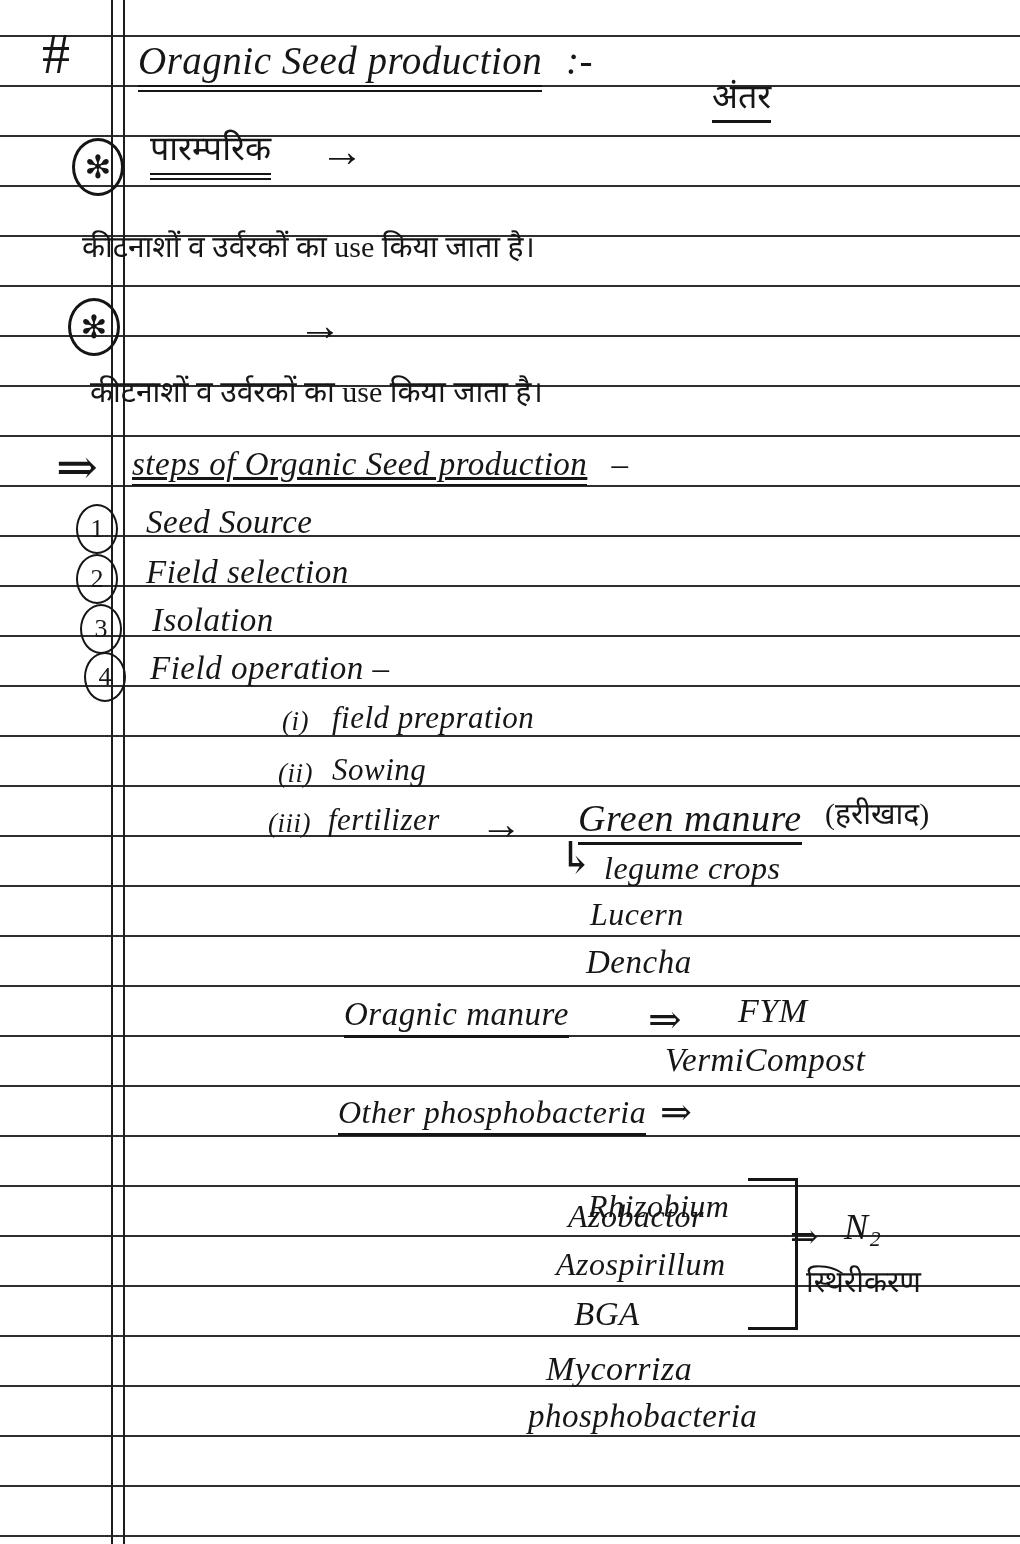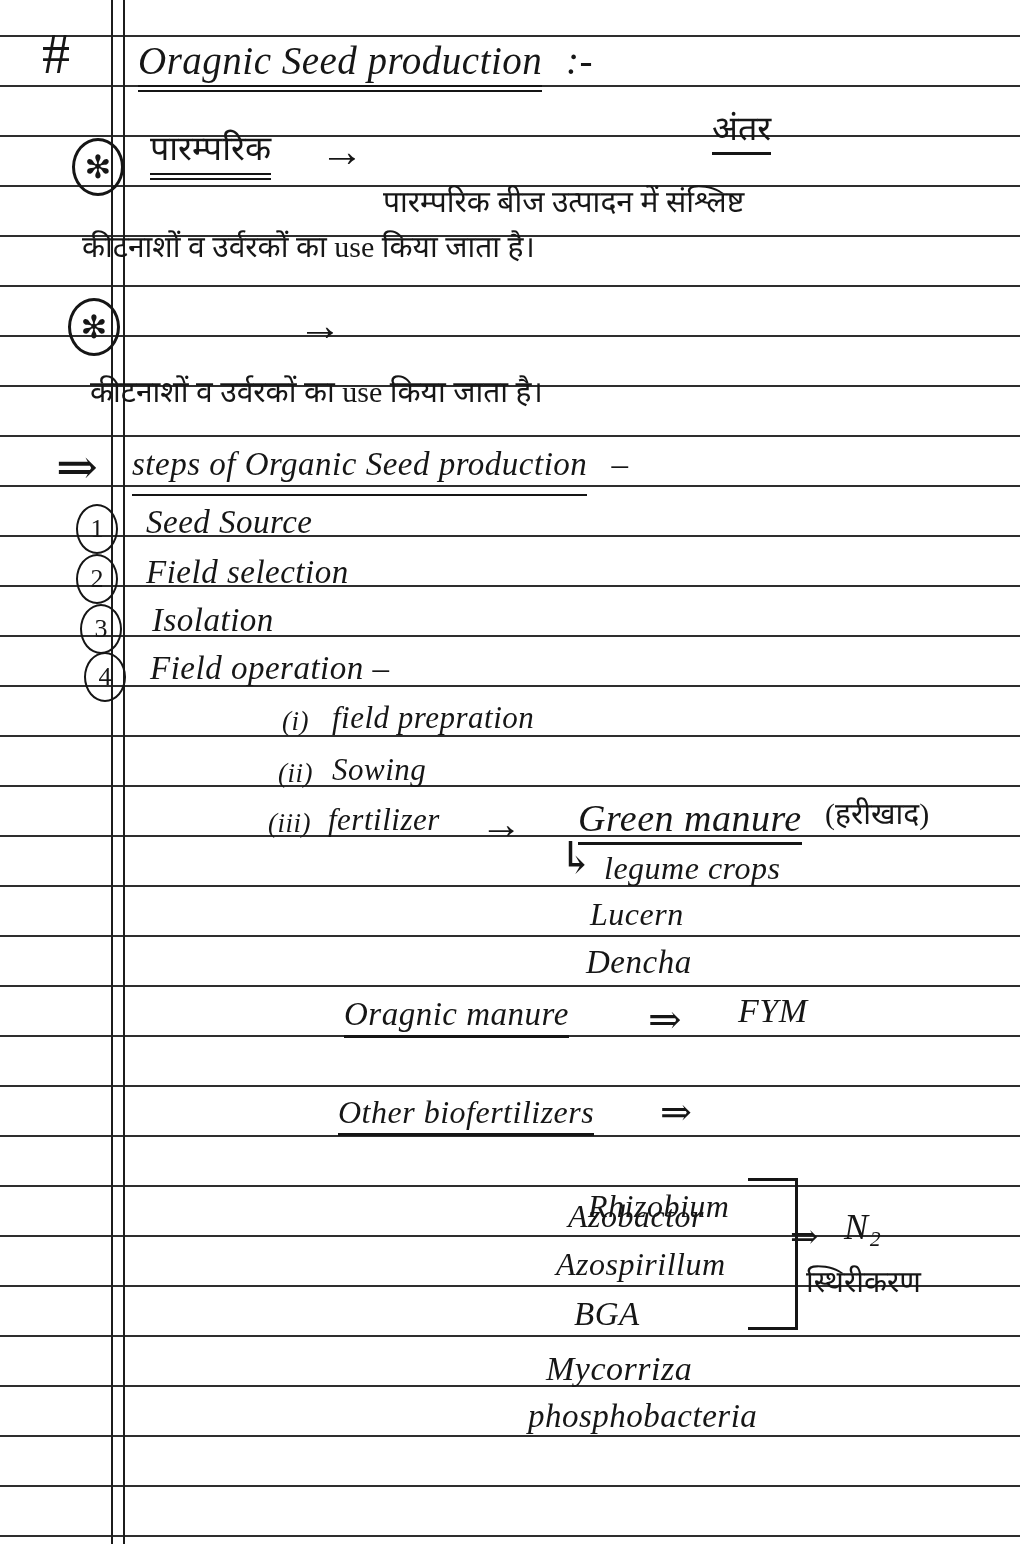--- a/index.html
+++ b/index.html
@@ -12,21 +12,21 @@
     background-image:linear-gradient(to bottom, transparent 0px, transparent 48px, #2e2e2e 48px, #2e2e2e 49.8px);
     background-size:100% 50px;
     background-position:0 -13px;
     overflow:hidden;
     font-family:"Liberation Serif","DejaVu Serif",serif;
     color:#161616;
   }
   .abs{position:absolute;white-space:nowrap;}
   .hw{font-style:italic;letter-spacing:0.5px;}
   .dv{font-style:normal;letter-spacing:0px;}
-  .u1{border-bottom:2.5px solid #151515;padding-bottom:12px;}
+  .u1{border-bottom:2.5px solid #151515;padding-bottom:2px;text-decoration:underline;}
   .u1t{border-bottom:3.5px solid #151515;padding-bottom:2px;}
   .u2{border-bottom:7px double #151515;padding-bottom:3px;}
   .marginline{position:absolute;top:0;bottom:0;width:2.2px;background:#1c1c1c;}
   .cast{
     display:flex;align-items:center;justify-content:center;
     width:46px;height:52px;border:3px solid #151515;border-radius:50%;
     font-size:32px;font-style:normal;
   }
   .cnum{
     display:flex;align-items:center;justify-content:center;
@@ -49,26 +49,25 @@
   <div class="marginline" style="left:111px;"></div>
   <div class="marginline" style="left:123px;"></div>
 
   <div class="abs hw" style="left:42px;top:22px;font-size:56px;font-style:normal;">#</div>
 
   <div class="abs" style="left:138px;top:38px;font-size:39px;">
     <span class="hw u2">Oragnic Seed production</span>
     <span class="hw" style="margin-left:14px;">:-</span>
   </div>
 
-  <div class="abs dv u1t" style="left:712px;top:72px;font-size:34px;margin-top:32px;">अंतर</div>
+  <div class="abs dv u1t" style="left:712px;top:72px;font-size:34px;">अंतर</div>
 
   <div class="abs cast" style="left:72px;top:138px;">✻</div>
   <span class="abs dv u2" style="left:150px;top:124px;font-size:34px;">पारम्परिक</span>
   <span class="abs arrow" style="left:320px;top:126px;font-size:44px;">→</span>
-  <div class="abs dv" style="left:383px;top:180px;font-size:30px;">पारम्परिक बीज उत्पादन में संश्लिष्ट</div>
   <div class="abs dv" style="left:82px;top:225px;font-size:30px;">कीटनाशों व उर्वरकों का use किया जाता है।</div>
 
   <div class="abs cast" style="left:68px;top:298px;">✻</div>
   <span class="abs arrow" style="left:298px;top:300px;font-size:44px;">→</span>
   <div class="abs dv" style="left:90px;top:370px;font-size:30px;">कीटनाशों व उर्वरकों का use किया जाता है।</div>
 
   <span class="abs arrow" style="left:56px;top:438px;font-size:50px;">⇒</span>
   <div class="abs" style="left:132px;top:446px;font-size:33px;">
     <span class="hw u1">steps of Organic Seed production</span>
     <span class="hw" style="margin-left:16px;">–</span>
@@ -94,22 +93,23 @@
   <span class="abs hw u1t" style="left:578px;top:796px;font-size:38px;">Green manure</span>
   <span class="abs dv" style="left:825px;top:792px;font-size:30px;">(हरीखाद)</span>
   <span class="abs arrow" style="left:558px;top:832px;font-size:44px;">↳</span>
   <span class="abs hw" style="left:604px;top:850px;font-size:32px;">legume crops</span>
   <span class="abs hw" style="left:590px;top:896px;font-size:32px;">Lucern</span>
   <span class="abs hw" style="left:586px;top:944px;font-size:33px;">Dencha</span>
 
   <span class="abs hw u1t" style="left:344px;top:996px;font-size:33px;">Oragnic manure</span>
   <span class="abs arrow" style="left:648px;top:996px;font-size:40px;">⇒</span>
   <span class="abs hw" style="left:738px;top:992px;font-size:34px;">FYM</span>
+  <span class="abs hw" style="left:665px;top:1042px;font-size:33px;">VermiCompost</span>
 
-  <span class="abs hw u1t" style="left:338px;top:1094px;font-size:32px;">Other biofertilizers</span>
+  <span class="abs hw u1t" style="left:338px;top:1094px;font-size:32px;">Other phosphobacteria</span>
   <span class="abs arrow" style="left:660px;top:1090px;font-size:38px;">⇒</span>
 
   <span class="abs hw" style="left:588px;top:1148px;font-size:32px;margin-top:40px;">Rhizobium</span>
   <span class="abs hw" style="left:568px;top:1198px;font-size:32px;">Azobactor</span>
   <span class="abs hw" style="left:556px;top:1246px;font-size:32px;">Azospirillum</span>
   <span class="abs hw" style="left:574px;top:1296px;font-size:33px;">BGA</span>
 
   <div class="n2bracket"></div>
   <span class="abs arrow" style="left:790px;top:1216px;font-size:34px;">⇒</span>
   <span class="abs hw" style="left:844px;top:1206px;font-size:36px;">N₂</span>

